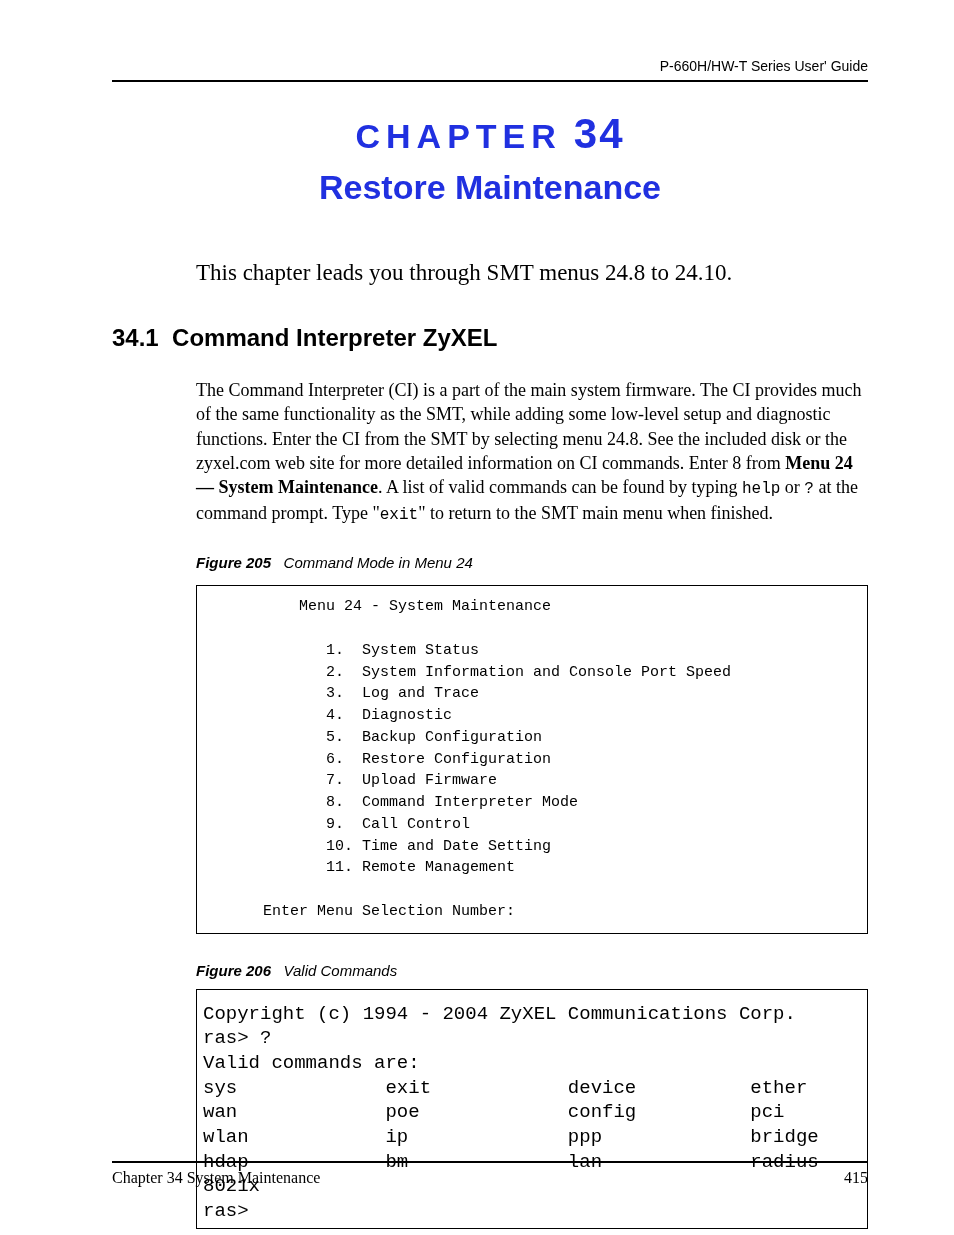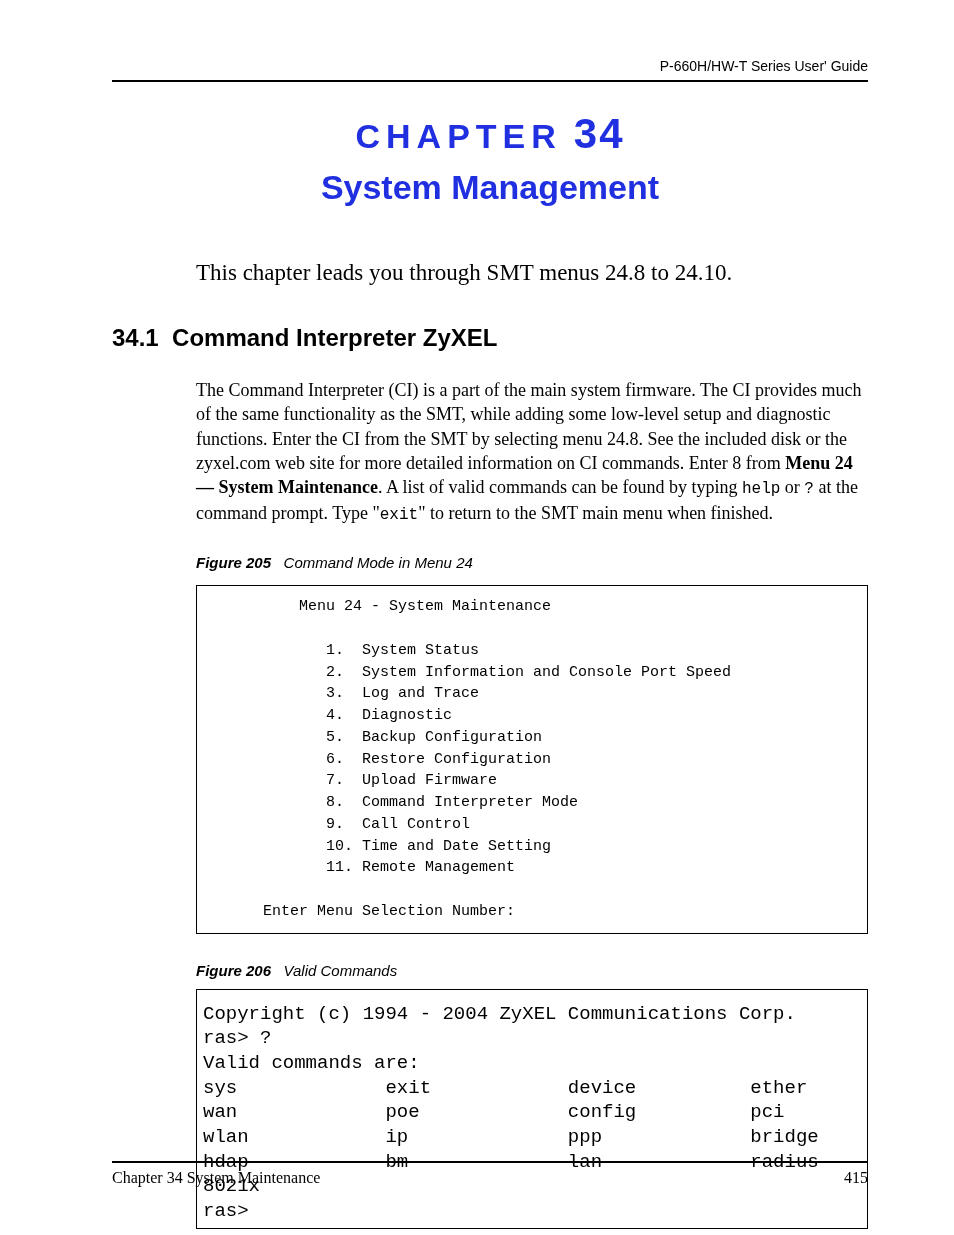--- a/index.html
+++ b/index.html
@@ -122,21 +122,21 @@
 <div class="page">
 
   <div class="header-right">P-660H/HW-T Series User' Guide</div>
   <hr class="top-rule">
 
   <div class="chapter-block">
     <div>
       <span class="chapter-label">CHAPTER</span>
       <span class="chapter-number">34</span>
     </div>
-    <div class="chapter-title">System Management</div>
+    <div class="chapter-title">Restore Maintenance</div>
   </div>
 
   <p class="intro">This chapter leads you through SMT menus 24.8 to 24.10.</p>
 
   <div class="section-heading">
     <span>34.1</span>&nbsp;
     <span>Command Interpreter ZyXEL</span>
   </div>
 
   <p class="body-para" id="body-para">The Command Interpreter (CI) is a part of the main system firmware. The CI provides much of the same functionality as the SMT, while adding some low-level setup and diagnostic functions. Enter the CI from the SMT by selecting menu 24.8. See the included disk or the zyxel.com web site for more detailed information on CI commands. Enter 8 from <span class="bold">Menu 24 — System Maintenance</span>. A list of valid commands can be found by typing <span class="code">help</span> or <span class="code">?</span> at the command prompt. Type "<span class="code">exit</span>" to return to the SMT main menu when finished.</p>

